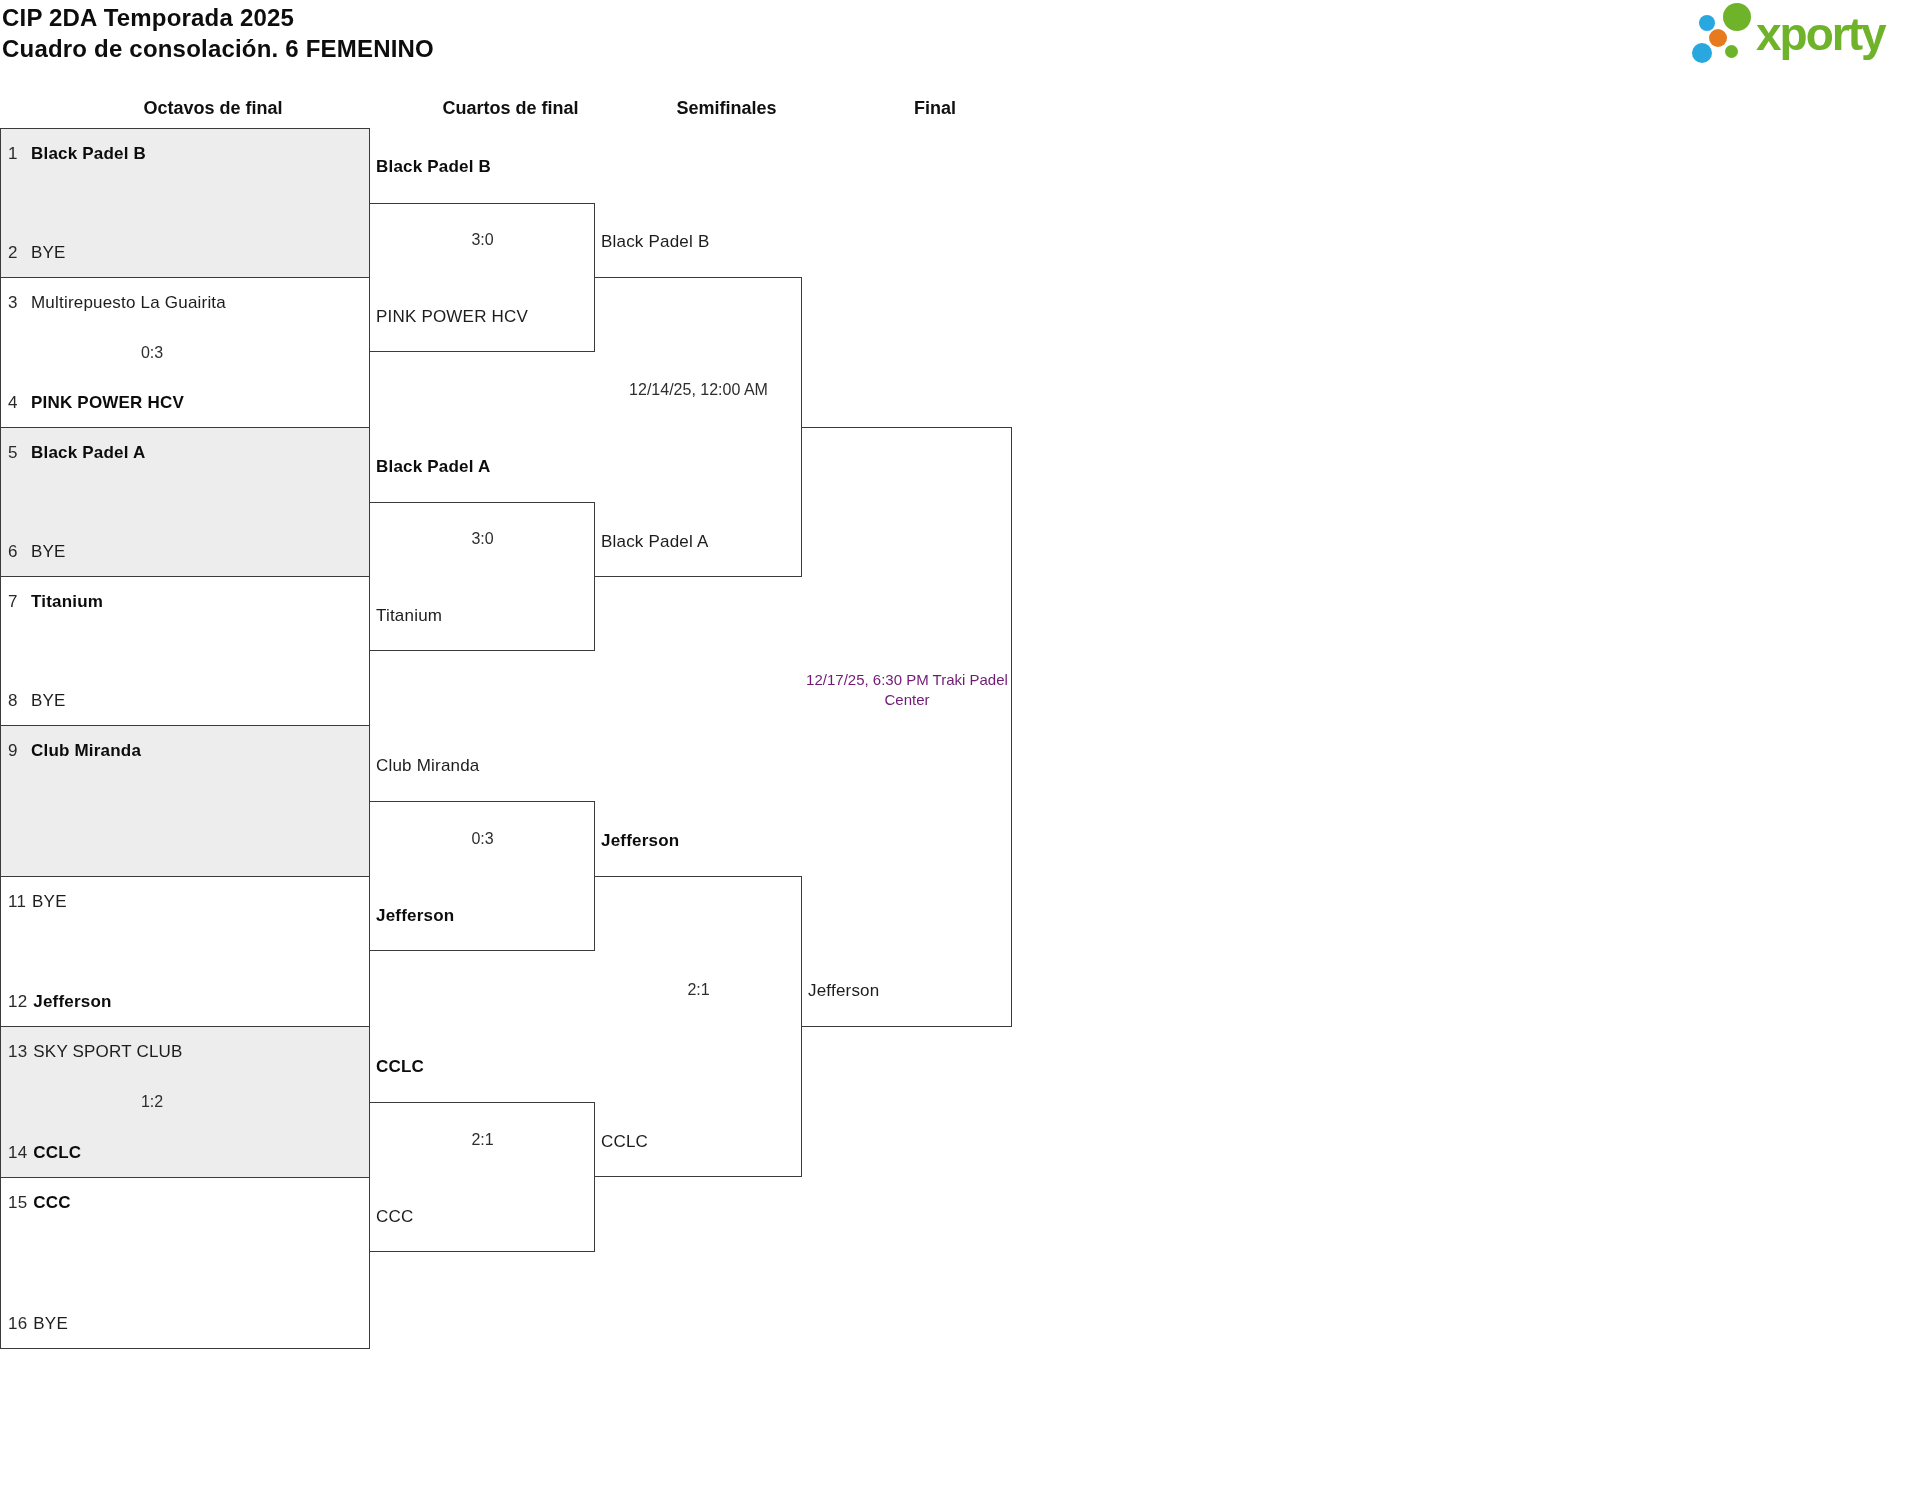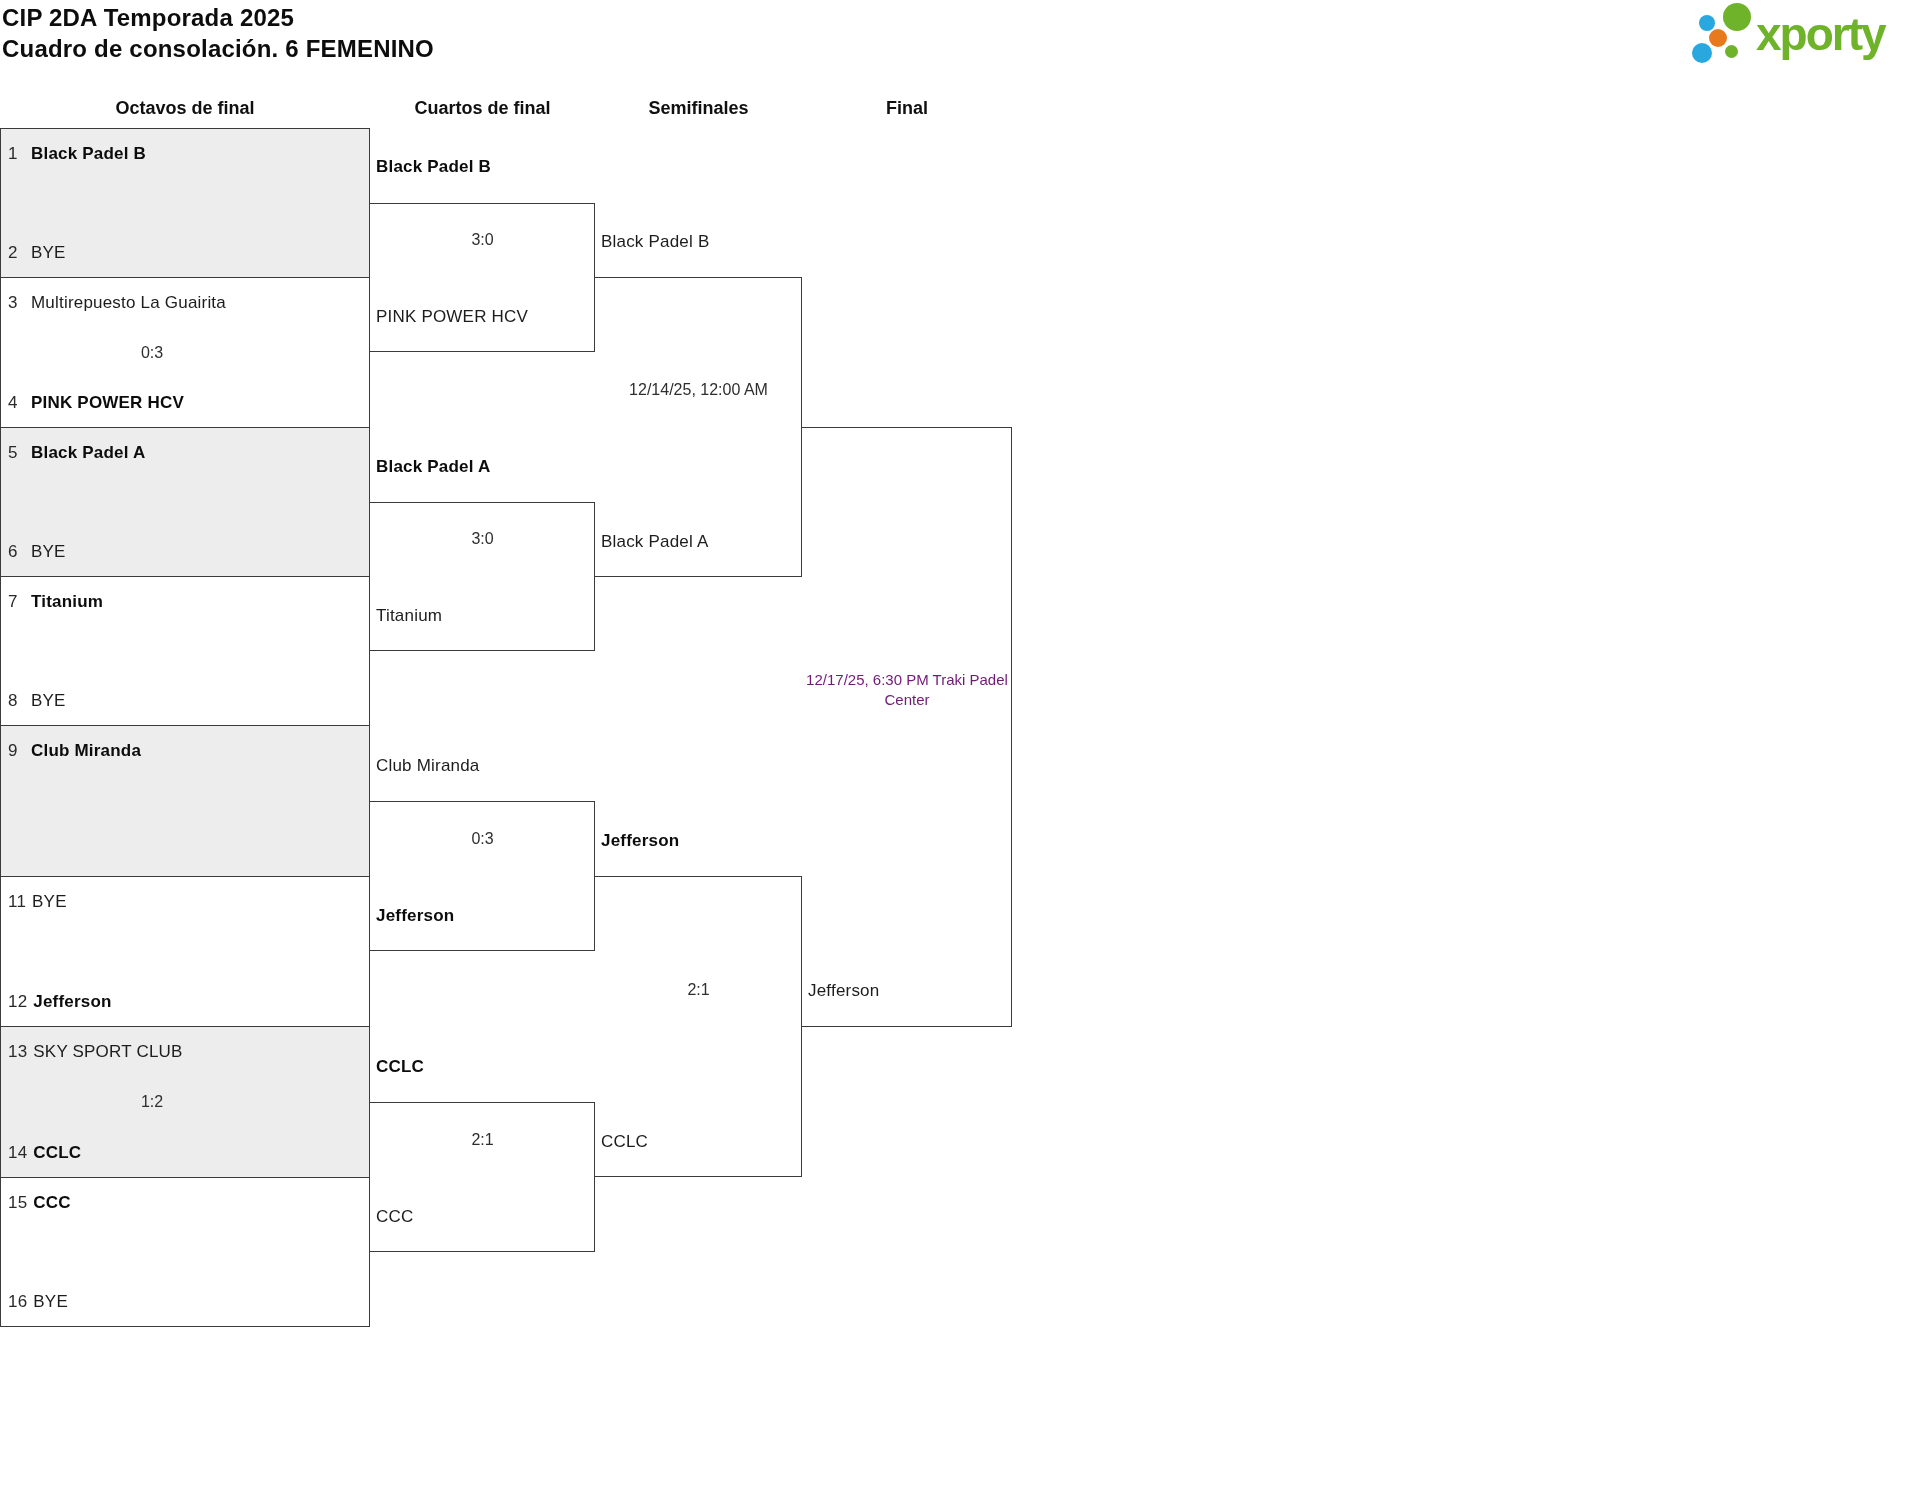--- a/index.html
+++ b/index.html
@@ -8,21 +8,21 @@
 
   
   .title { position:absolute; left:2px; top:2px; font-size:24px; font-weight:600; line-height:31px; color:#0d0d0d; letter-spacing:0.2px; white-space:nowrap; }
 
   
   .logo { position:absolute; left:1688px; top:0; width:232px; height:72px; }
   .dot { position:absolute; border-radius:50%; }
   .logo-text { position:absolute; left:68px; top:9px; font-size:46px; font-weight:700; letter-spacing:-2px; line-height:50px; }
 
   
-  .colhead { position:absolute; top:97px; height:22px; line-height:22px; text-align:center; font-size:18px; font-weight:600; color:#101010; }
+  .colhead { position:absolute; top:97px; height:22px; line-height:22px; text-align:center; font-size:18px; font-weight:600; color:#101010;padding-left:28px; }
 
   
   .m16 { position:absolute; left:0; width:370px; box-sizing:border-box; border:1px solid #3b3b3b; border-bottom:none; background:#fff; }
   .m16.alt { background:#ededed; }
   .m16.last { border-bottom:1px solid #3b3b3b; }
   .slot { position:absolute; left:7px; height:20px; line-height:20px; font-size:17px; white-space:nowrap; letter-spacing:0.2px; }
   .slot.t1 { top:15px; }
   .slot.t2 { bottom:14px; }
   .seed { display:inline-block; min-width:17px; margin-right:6px; color:#2a2a2a; font-weight:400; }
   .s16 { position:absolute; left:0; top:calc(50% - 10px); width:302px; height:20px; line-height:20px; text-align:center; font-size:16px; color:#2e2e2e; }
@@ -90,21 +90,21 @@
   <div class="m16" style="top:876px; height:150px;">
     <div class="slot t1"><span class="seed">11</span><span>BYE</span></div>
     <div class="s16"></div>
     <div class="slot t2"><span class="seed">12</span><span class="b">Jefferson</span></div>
   </div>
   <div class="m16 alt" style="top:1026px; height:151px;">
     <div class="slot t1"><span class="seed">13</span><span>SKY SPORT CLUB</span></div>
     <div class="s16">1:2</div>
     <div class="slot t2"><span class="seed">14</span><span class="b">CCLC</span></div>
   </div>
-  <div class="m16 last" style="top:1177px; height:150px;">
+  <div class="m16 last" style="top:1177px; height:172px;">
     <div class="slot t1"><span class="seed">15</span><span class="b">CCC</span></div>
     <div class="s16"></div>
     <div class="slot t2"><span class="seed">16</span><span>BYE</span></div>
   </div>
 
   <div class="rbox" style="left:370px; top:203px; width:225px; height:149px;"></div>
   <div class="rlabel b" style="left:376px; top:157px;">Black Padel B</div>
   <div class="scoreline" style="left:370px; top:230px; width:225px;">3:0</div>
   <div class="rlabel" style="left:376px; top:307px;">PINK POWER HCV</div>
 

